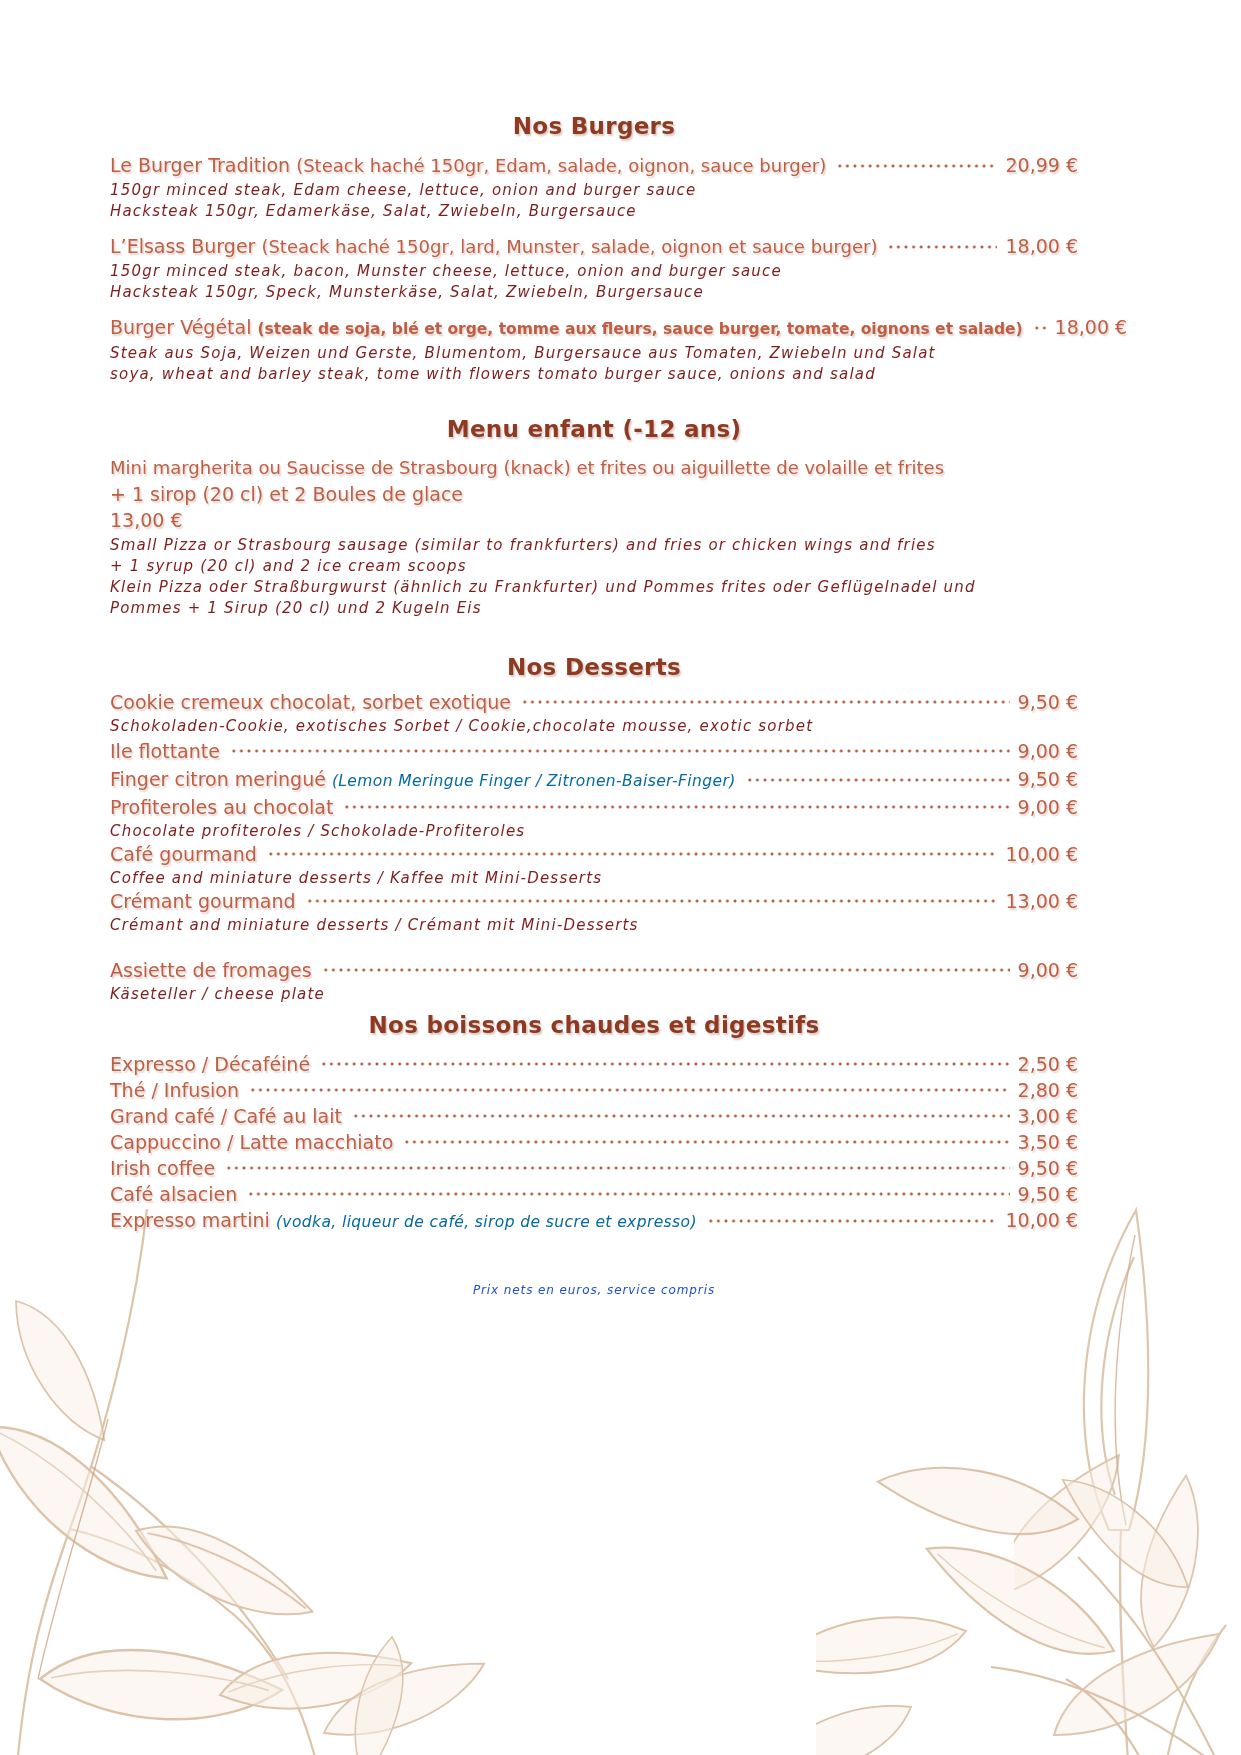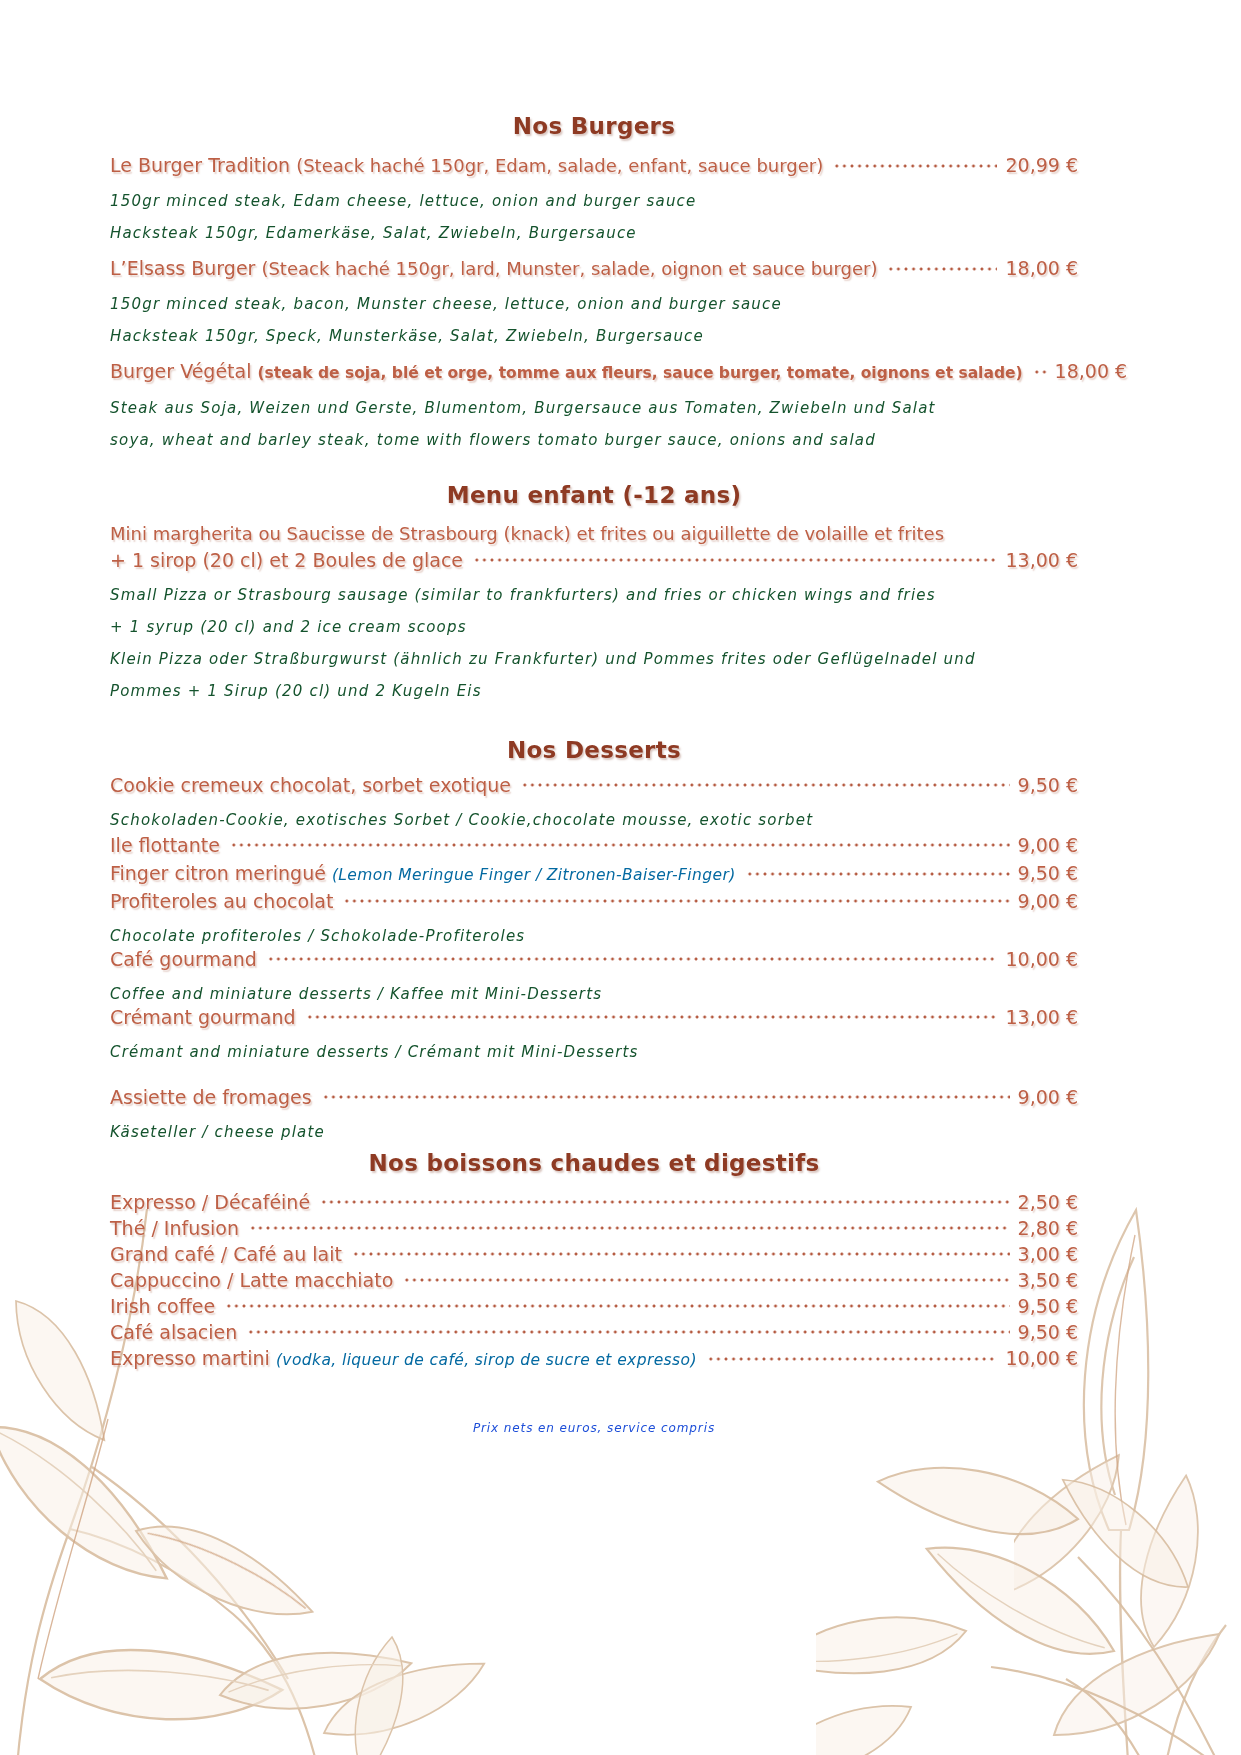--- a/index.html
+++ b/index.html
@@ -45,27 +45,27 @@
   .leader {
     flex:1; min-width:14px; margin:0 8px 0 10px; height:12px; align-self:center;
     background-image:radial-gradient(circle, #b4593f 1.35px, transparent 1.6px);
     background-size:7.6px 7.6px; background-position:left 55%; background-repeat:repeat-x;
   }
   .price {
     white-space:nowrap; font-size:19px;
     text-shadow:1.5px 1.5px 1.5px rgba(160,85,60,.28);
   }
   .desc-line {
-    font-size:15px; line-height:20px; margin-top:12px;
-    color:#14532d; font-style:italic; letter-spacing:1.2px;
+    font-size:15px; line-height:20px; margin-top:1px;
+    color:#7f1d1d; font-style:italic; letter-spacing:1.2px;
   }
   .long-line { font-size:18px; }
   .gap-item  { margin-top:22px; }
   .tight     { margin-top:2px; }
-  .flush     { margin-top:0; }
+  .flush     { margin-top:0;flex-direction:column; }
 
   .kids-descs { margin-top:2px; }
   .footer {
     margin-top:48px; text-align:center;
     font-size:12px; color:#1d4ed8; font-style:italic; letter-spacing:.9px;
   }
 
   .leaf-svg { position:absolute; pointer-events:none; }
   .leaf-bl { left:-12px; bottom:-14px; }
   .leaf-rm { right:-10px; top:1195px; }
@@ -138,21 +138,21 @@
     </g>
   </svg>
 
   <div class="content">
 
     <h2 class="section-title">Nos Burgers</h2>
 
     <div class="item">
       <div class="item-row">
         <span class="item-name">Le Burger Tradition</span>
-        <span class="detail">(Steack haché 150gr, Edam, salade, enfant, sauce burger)</span>
+        <span class="detail">(Steack haché 150gr, Edam, salade, oignon, sauce burger)</span>
         <span class="leader"></span>
         <span class="price">20,99 €</span>
       </div>
       <div class="desc-line">150gr minced steak, Edam cheese, lettuce, onion and burger sauce</div>
       <div class="desc-line">Hacksteak 150gr, Edamerkäse, Salat, Zwiebeln, Burgersauce</div>
     </div>
 
     <div class="item">
       <div class="item-row">
         <span class="item-name">L’Elsass Burger</span>

